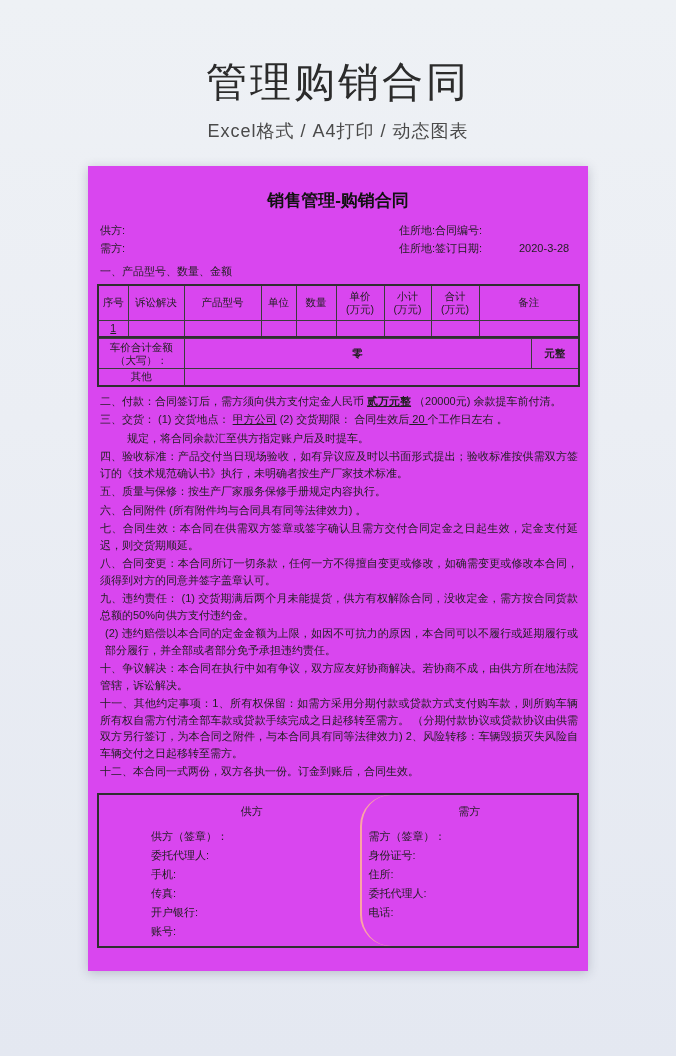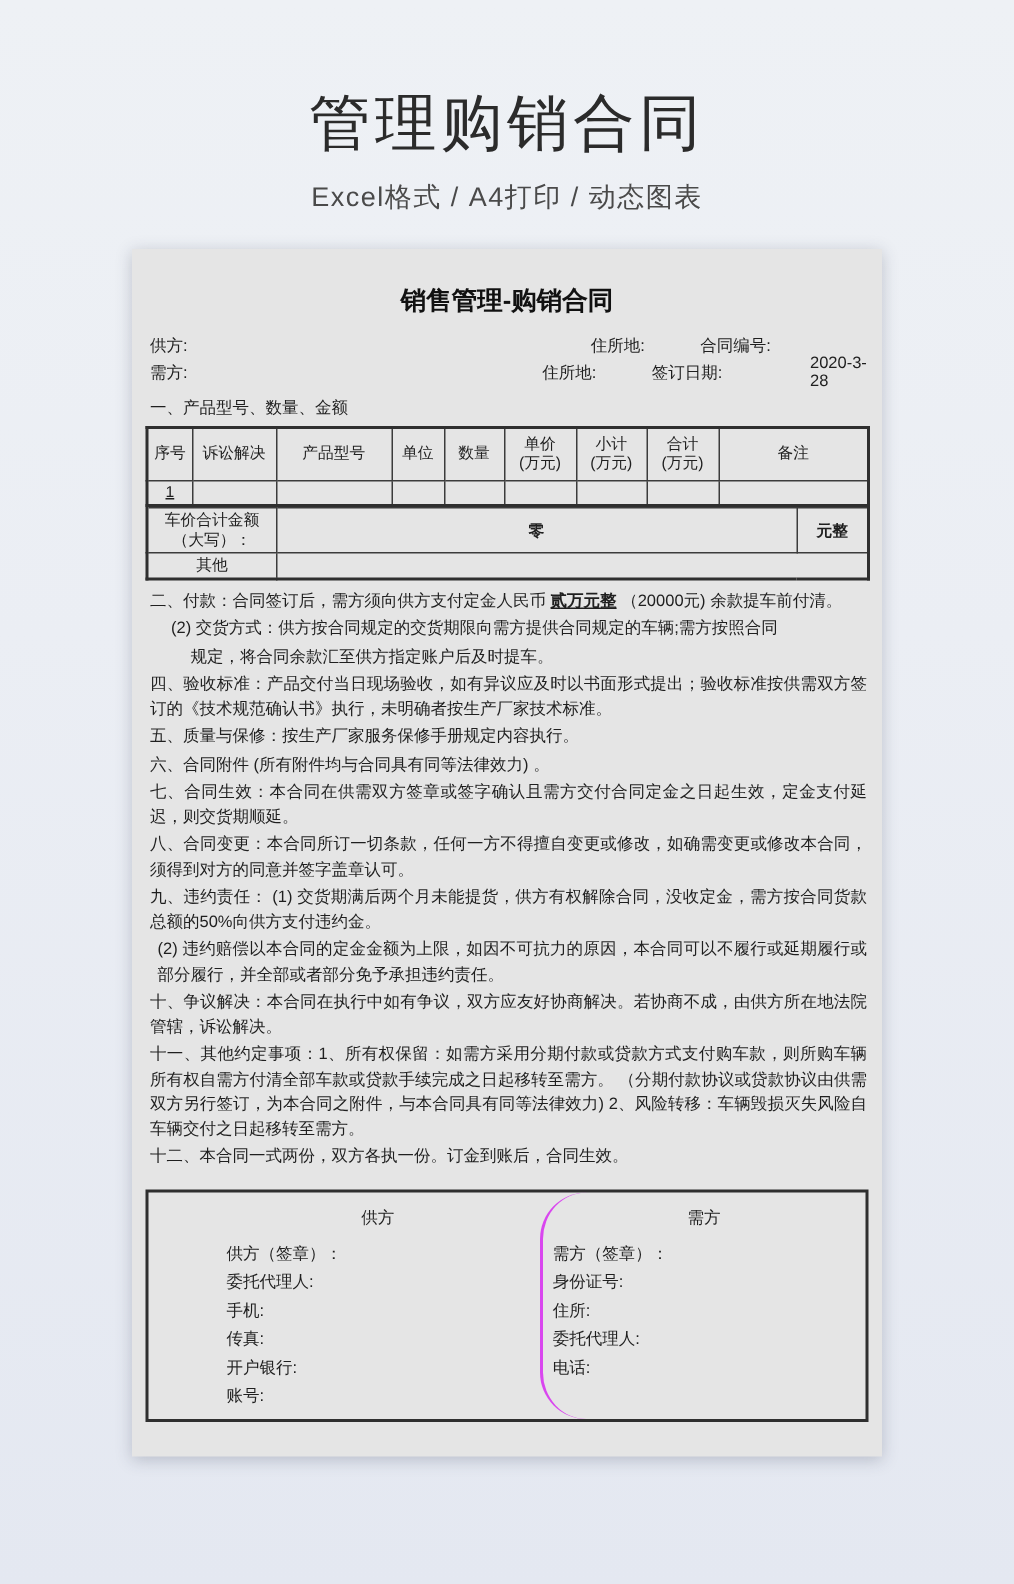--- a/index.html
+++ b/index.html
@@ -8,27 +8,27 @@
     background:linear-gradient(180deg,#eef1f5 0%,#ebeef4 40%,#e4e8f1 100%);
     font-family:"Liberation Sans","DejaVu Sans",sans-serif;
     -webkit-font-smoothing:antialiased;
   }
   
   .banner{text-align:center;}
   .banner-title{margin:0;padding-top:58px;font-size:41px;line-height:48px;font-weight:400;color:#2b2b2b;letter-spacing:3px;}
   .banner-sub{margin-top:12px;font-size:18px;line-height:26px;color:#4a4a4a;letter-spacing:1px;}
   
   .page{
-    width:500px;height:805px;margin:22px auto 18px;background:#e5e5e5;
+    width:500px;height:805px;margin:22px auto 18px;background:#d946ef;
     box-shadow:0 2px 10px rgba(50,60,85,.25);
     padding:0 9px;box-sizing:border-box;position:relative;color:#1f1f1f;
   }
   .doc-title{padding-top:23px;text-align:center;font-size:17px;font-weight:700;color:#111;}
   .info{margin-top:9px;font-size:11px;}
-  .info-row{display:flex;height:18px;align-items:center;padding-left:3px;gap:37px;}
+  .info-row{display:flex;height:18px;align-items:center;padding-left:3px;}
   .info-c1{width:195px;}
   .info-c2{width:140px;text-align:right;}
   .info-c3{width:70px;}
   .info-c3v{margin-left:14px;}
   .section-heading{font-size:11px;margin-top:7px;padding-left:3px;}
   
   .ptable-wrap{margin-top:5px;}
   table.ptable{border-collapse:collapse;table-layout:fixed;width:482px;border:2px solid #2f2f2f;}
   table.ptable th,table.ptable td{border:1px solid #3c3c3c;font-size:10.5px;font-weight:400;text-align:center;vertical-align:middle;padding:0;overflow:hidden;}
   table.ptable th{white-space:pre-line;line-height:13px;}
@@ -45,21 +45,21 @@
   .terms{margin-top:6px;font-size:11px;line-height:16.5px;text-align:justify;color:#1f1f1f;padding-left:3px;padding-right:1px;}
   .terms p{margin:0 0 2px 0;}
   .terms p.ind1{padding-left:14px;}
   .terms p.ind2{padding-left:27px;}
   .terms p.ind3{padding-left:5px;}
   .terms .u{text-decoration:underline;}
   .terms .ub{text-decoration:underline;font-weight:700;}
   
   .sign{display:flex;border:2px solid #2f2f2f;margin-top:13px;height:155px;font-size:11px;box-sizing:border-box;padding-left:45px;}
   .sign-cell{flex:1;padding:9px 7px 0;box-sizing:border-box;}
-  .sign-cell+.sign-cell{border-left:2px solid #d946ef;border-radius:31px;}
+  .sign-cell+.sign-cell{border-left:2px solid #fca5a5;border-radius:31px;}
   .sign-header{text-align:center;margin-bottom:8px;}
   .sign-line{line-height:19px;}
 </style>
 </head>
 <body>
 
 <div class="banner">
   <h1 class="banner-title">管理购销合同</h1>
   <div class="banner-sub">Excel格式 / A4打印 / 动态图表</div>
 </div>
@@ -141,21 +141,21 @@
       <tr class="other-row">
         <td>其他</td>
         <td colspan="2"></td>
       </tr>
     </tbody>
       </table>
   </div>
 
   <div class="terms">
       <p><span>二、付款：合同签订后，需方须向供方支付定金人民币 </span><span class="ub">贰万元整</span><span> （20000元) 余款提车前付清。</span></p>
-      <p class="ind1"><span>(2) 交货方式：供方按合同规定的交货期限向需方提供合同规定的车辆;需方按照合同</span></p>
+      <p><span>三、交货： (1) 交货地点： </span><span class="u">甲方公司</span><span>  (2) 交货期限： 合同生效后</span><span class="u"> 20 </span><span>个工作日左右 。</span></p>
       <p class="ind2"><span>规定，将合同余款汇至供方指定账户后及时提车。</span></p>
       <p><span>四、验收标准：产品交付当日现场验收，如有异议应及时以书面形式提出；验收标准按供需双方签订的《技术规范确认书》执行，未明确者按生产厂家技术标准。</span></p>
       <p><span>五、质量与保修：按生产厂家服务保修手册规定内容执行。</span></p>
       <p><span>六、合同附件 (所有附件均与合同具有同等法律效力) 。</span></p>
       <p><span>七、合同生效：本合同在供需双方签章或签字确认且需方交付合同定金之日起生效，定金支付延迟，则交货期顺延。</span></p>
       <p><span>八、合同变更：本合同所订一切条款，任何一方不得擅自变更或修改，如确需变更或修改本合同，须得到对方的同意并签字盖章认可。</span></p>
       <p><span>九、违约责任： (1) 交货期满后两个月未能提货，供方有权解除合同，没收定金，需方按合同货款总额的50%向供方支付违约金。</span></p>
       <p class="ind3"><span>(2) 违约赔偿以本合同的定金金额为上限，如因不可抗力的原因，本合同可以不履行或延期履行或部分履行，并全部或者部分免予承担违约责任。</span></p>
       <p><span>十、争议解决：本合同在执行中如有争议，双方应友好协商解决。若协商不成，由供方所在地法院管辖，诉讼解决。</span></p>
       <p><span>十一、其他约定事项：1、所有权保留：如需方采用分期付款或贷款方式支付购车款，则所购车辆所有权自需方付清全部车款或贷款手续完成之日起移转至需方。 （分期付款协议或贷款协议由供需双方另行签订，为本合同之附件，与本合同具有同等法律效力) 2、风险转移：车辆毁损灭失风险自车辆交付之日起移转至需方。</span></p>

